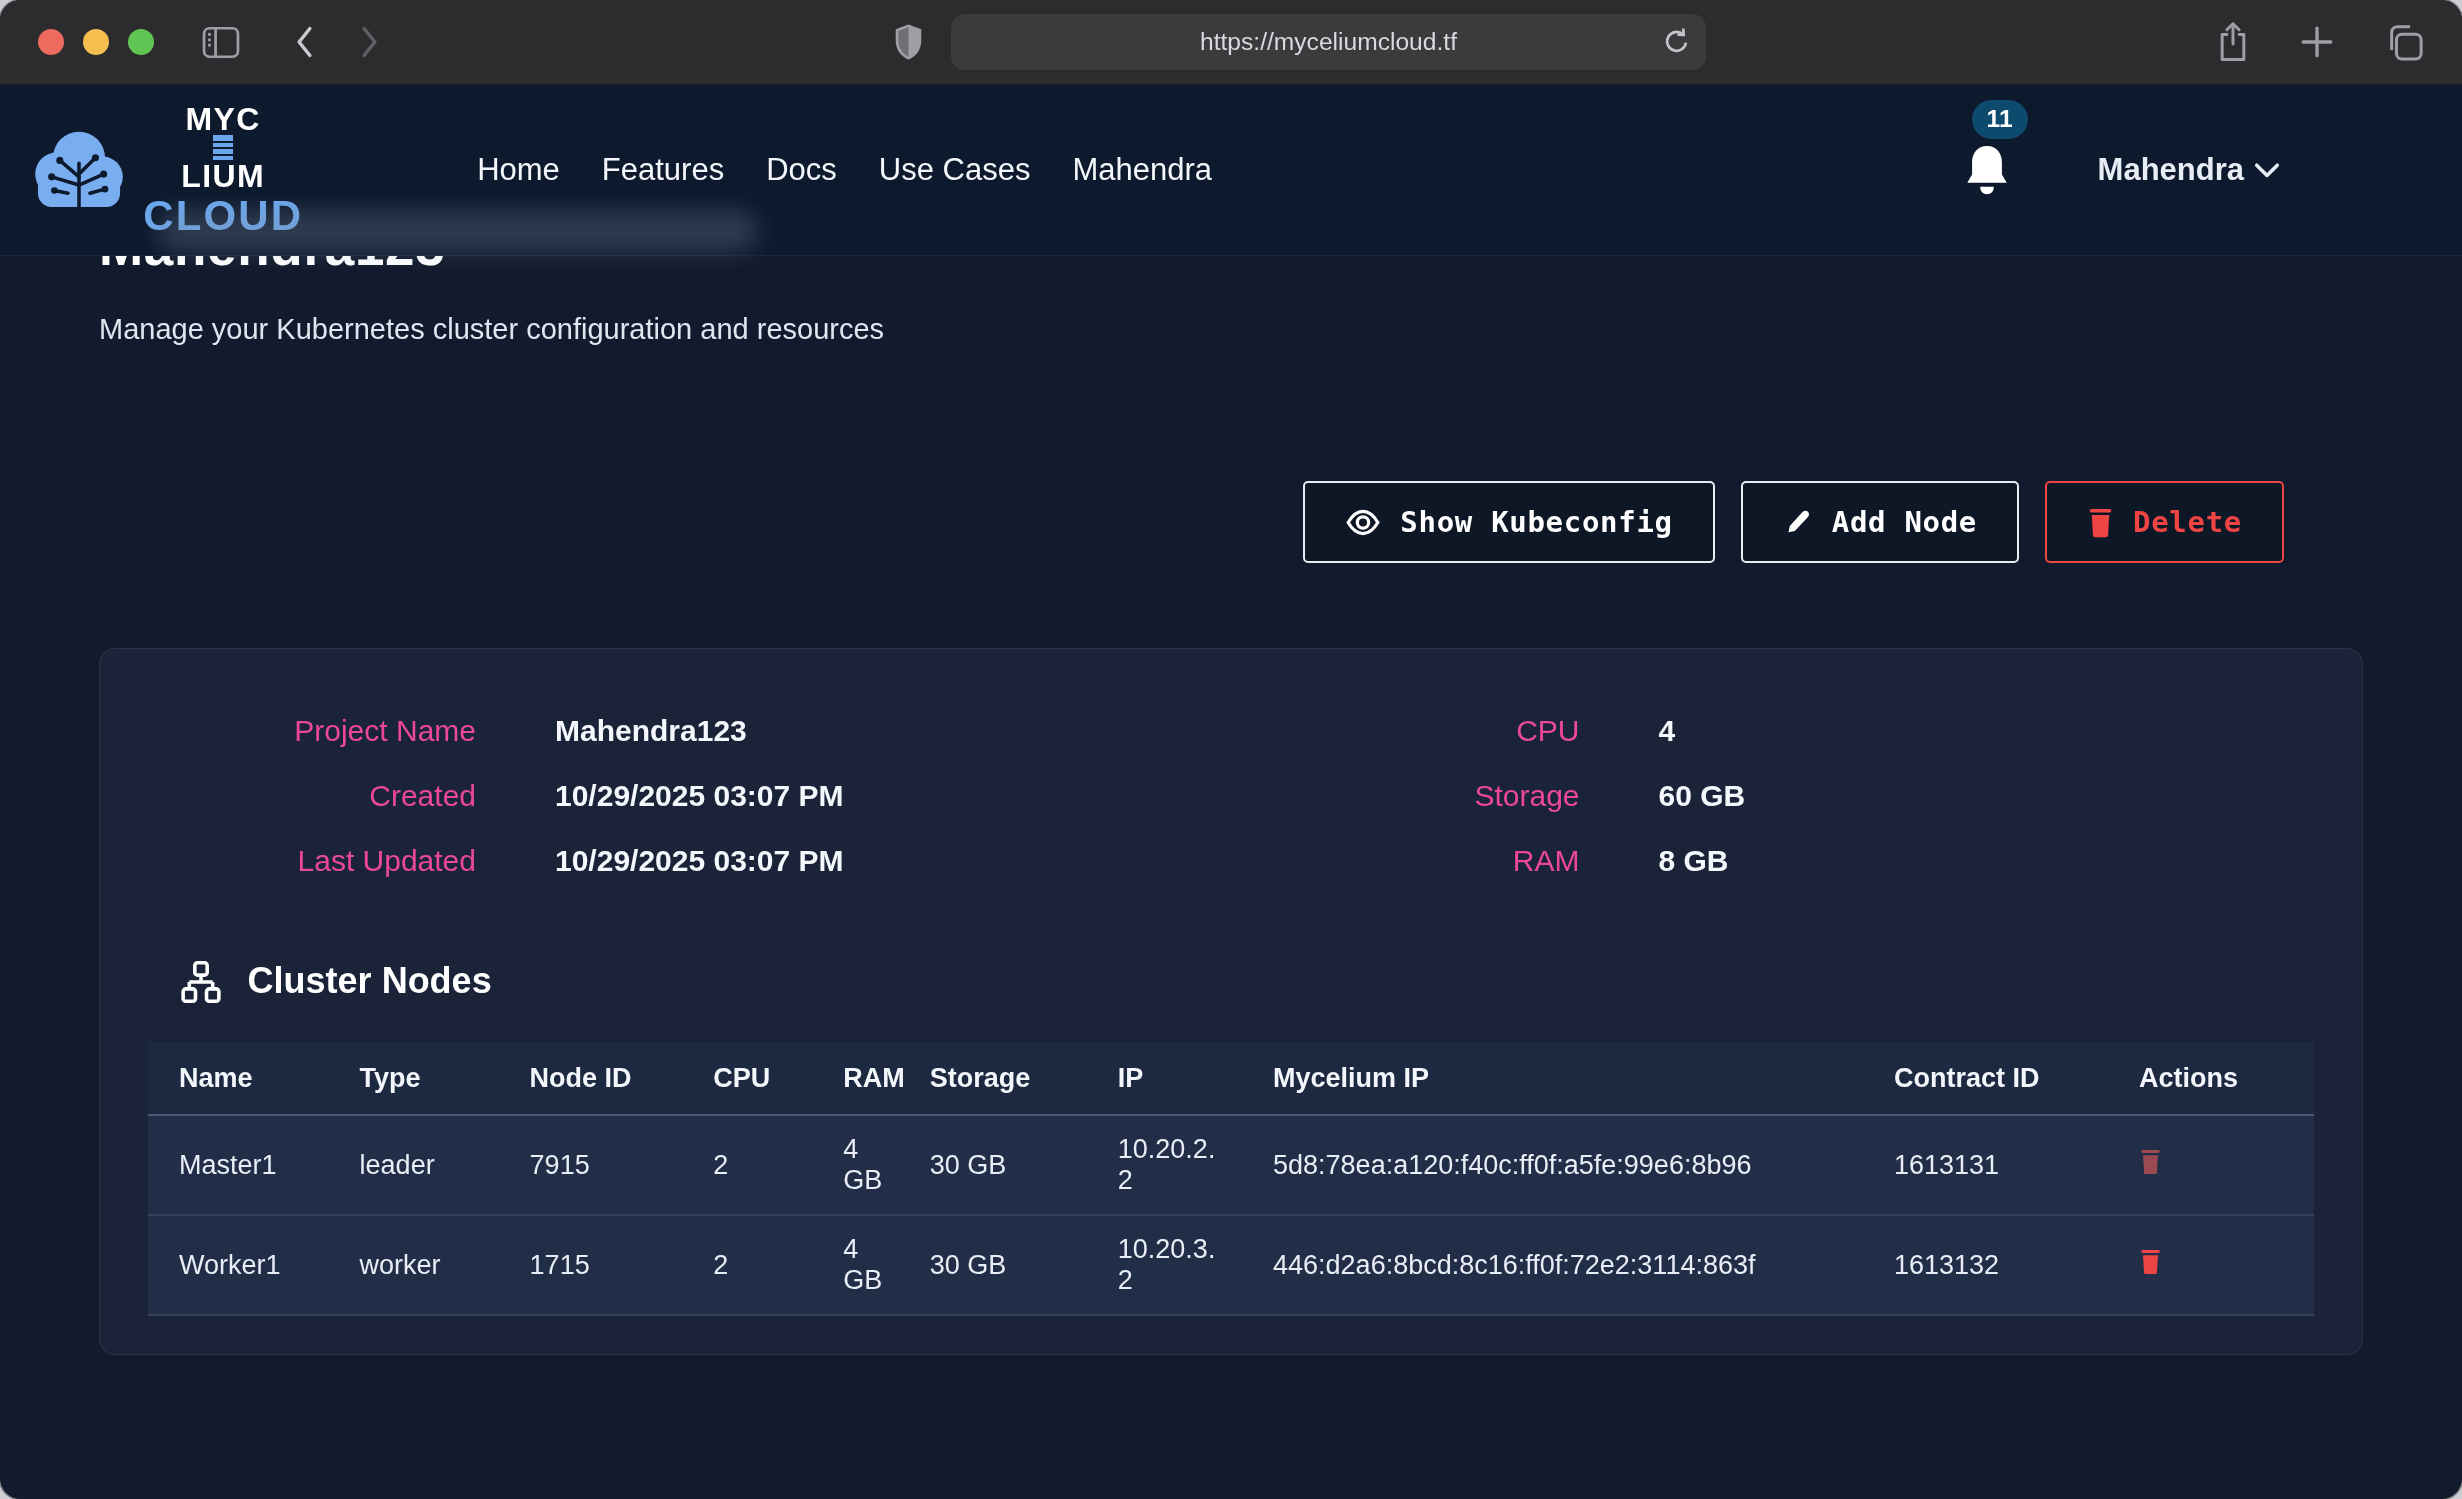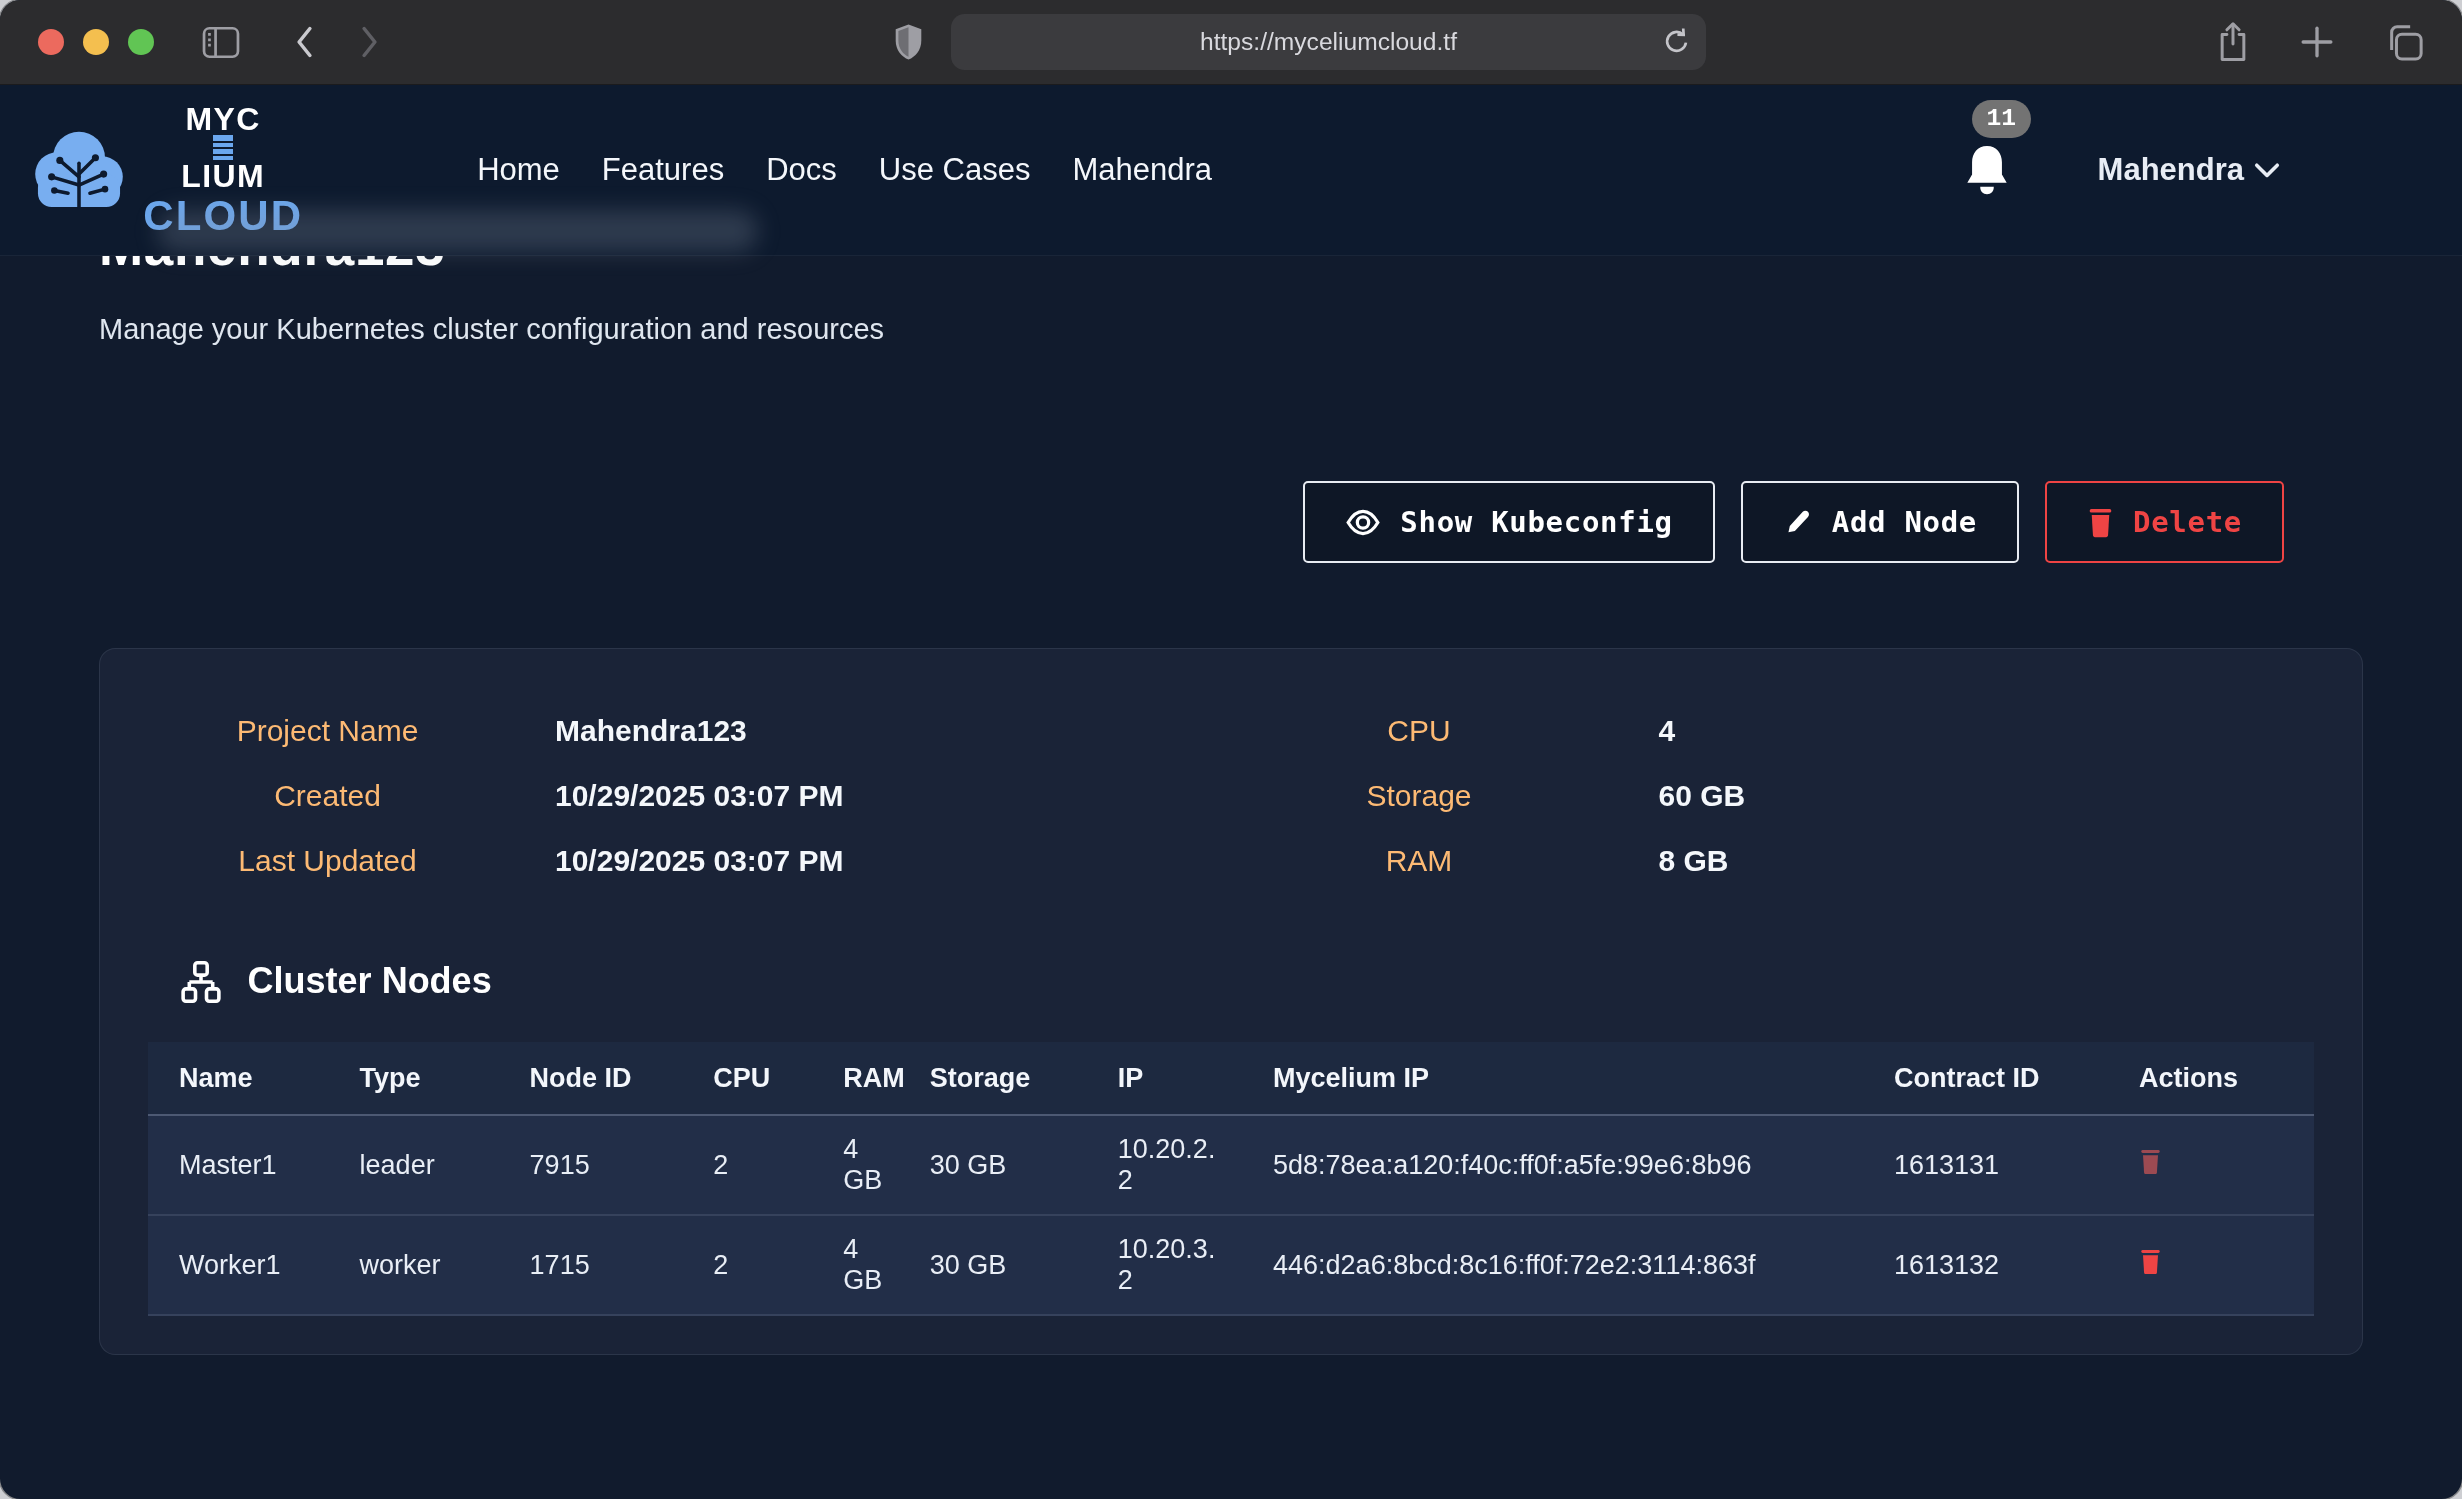--- a/index.html
+++ b/index.html
@@ -27,36 +27,36 @@
   .logo { display:flex; align-items:center; gap:12.3px; }
   .logo-text { line-height:1; }
   .logo-line1 { color:#ffffff; font-weight:800; font-size:32px; letter-spacing:1.4px; display:flex; align-items:center;flex-direction:column; }
   .logo-e { display:inline-block; width:20.5px; height:24.6px; margin:0 2.1px;
             background:linear-gradient(#6ba7ee 0 22%, transparent 22% 30%, #6ba7ee 30% 48%, transparent 48% 56%, #6ba7ee 56% 74%, transparent 74% 82%, #6ba7ee 82% 100%); }
   .logo-line2 { color:#6ba7ee; font-weight:800; font-size:42px; letter-spacing:2.1px; margin-top:2.7px; }
   .nav-links { display:flex; gap:42px; margin-left:174px; }
   .nav-link { color:#f4f7fb; font-size:31px; font-weight:400; cursor:pointer; }
   .nav-right { margin-left:auto; display:flex; align-items:center; gap:85px; padding-right:144px; }
   .bell-wrap { position:relative; }
-  .badge { position:absolute; top:-42px; left:11px; background:#737373; color:#fff; font-size:24.6px; font-weight:700; border-radius:27px; padding:5.5px 15px;font-family:Liberation Mono, monospace; }
+  .badge { position:absolute; top:-42px; left:11px; background:#0c4a6e; color:#fff; font-size:24.6px; font-weight:700; border-radius:27px; padding:5.5px 15px; }
   .user { display:flex; align-items:center; gap:10px; color:#e8edf5; font-size:31px; font-weight:700; cursor:pointer; }
 
   
   .content { padding:0 99px; }
   .page-title { margin-top:-40px; color:#ffffff; font-size:53px; font-weight:700; letter-spacing:0.7px; }
   .page-sub { margin-top:36px; color:#dfe6ef; font-size:29px; }
 
   .btn-row { display:flex; justify-content:flex-end; gap:26px; margin-top:135px; margin-right:79px; }
   .btn { height:82px; display:flex; align-items:center; gap:19px; padding:0 40px; border:2.1px solid #e8ecf2; border-radius:5px;
          background:#0e1726; color:#ffffff; font-family:"DejaVu Sans Mono",monospace; font-weight:700; font-size:29px; letter-spacing:0.7px; cursor:pointer; }
   .btn.danger { border-color:#ef4444; color:#ef4444; }
 
   .card { margin-top:85px; background:#1a2337; border:0.7px solid rgba(148,163,184,.14); border-radius:16.4px; padding:65px 48px 38px 48px; }
   .info-grid { display:grid; grid-template-columns:297px minmax(0,1fr) 321px minmax(0,1fr); column-gap:79px; row-gap:31px; padding:0 31px; align-items:baseline; }
-  .info-label { text-align:center; color:#fdba74; font-size:30px; }
+  .info-label { text-align:right; color:#ec4899; font-size:30px; }
   .info-value { color:#f4f7fb; font-size:30px; font-weight:700; }
 
   .section-head { display:flex; align-items:flex-start; gap:24.6px; margin-top:82px; padding:0 31px; }
   .section-title { color:#ffffff; font-size:36px; font-weight:700; }
 
   table.nodes { width:100%; margin-top:38px; border-collapse:collapse; table-layout:fixed; }
   .nodes th { background:#1d2940; color:#f3f6fb; font-size:27px; font-weight:700; text-align:left; padding:20.5px 13.7px 20.5px 31px; border-bottom:2.1px solid #4d5973; vertical-align:middle; }
   .nodes td { background:#222e48; color:#e9eef6; font-size:27px; padding:18px 13.7px 18px 31px; border-bottom:2.1px solid #36425c; vertical-align:middle; word-break:break-all; }
   .trash-btn { background:none; border:none; cursor:pointer; color:#ef4444; }
   tr.muted-action .trash-btn { color:#9c4a52; }

